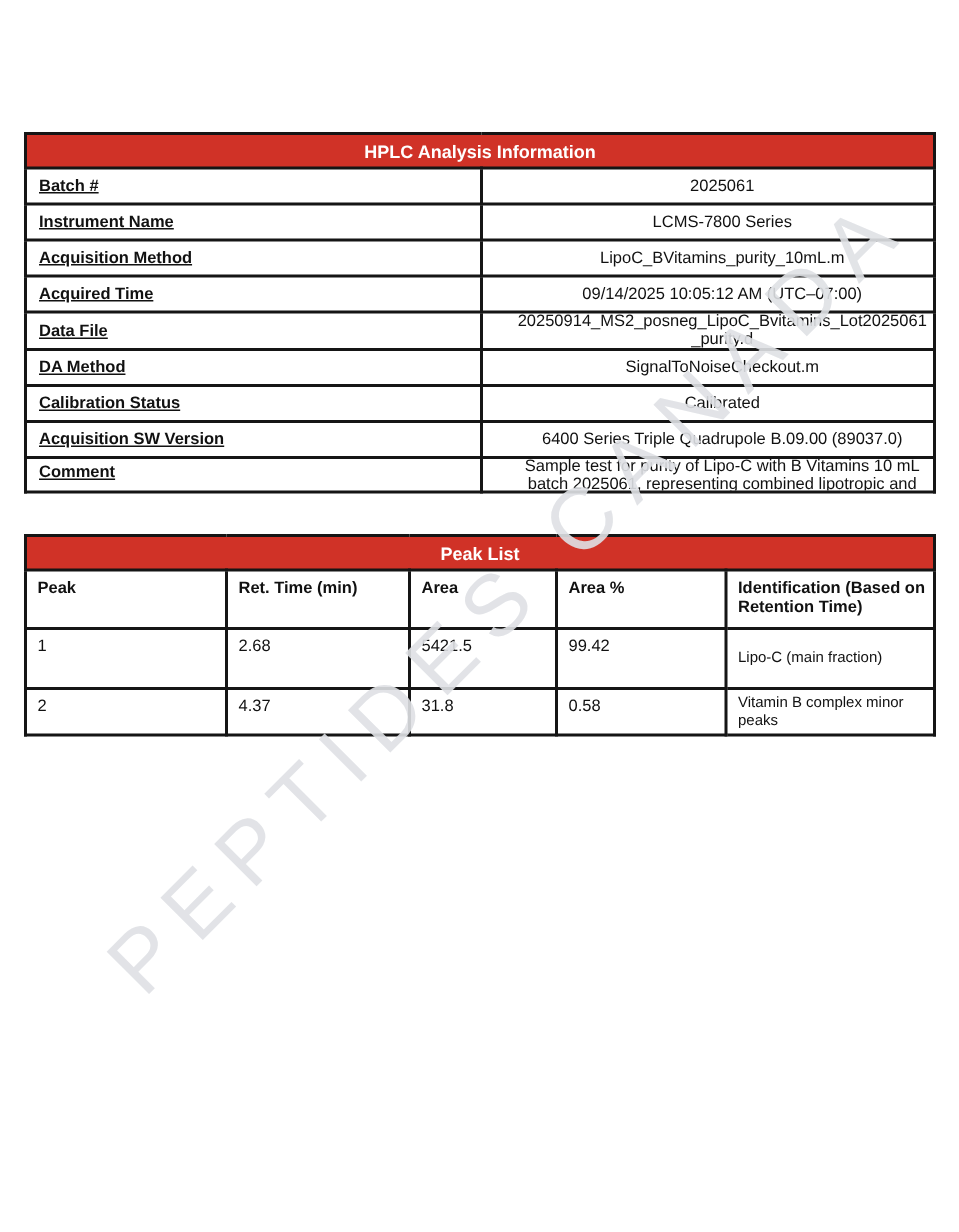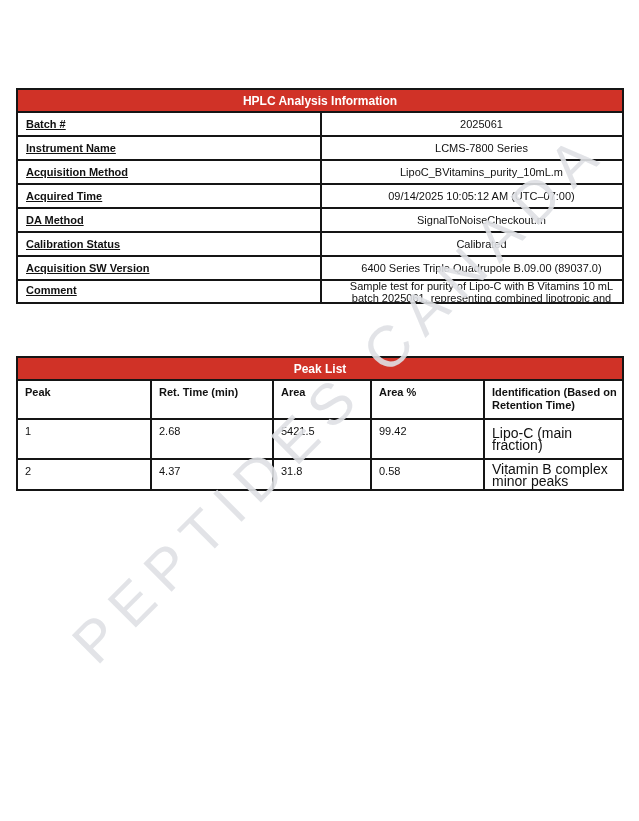--- a/index.html
+++ b/index.html
@@ -70,21 +70,21 @@
     padding:5px 4px 0 7px;
     height:32px;
     line-height:13px;
   }
   .peak-table td.num{
     font-size:11px;
     vertical-align:top;
     padding:5px 4px 0 7px;
   }
   .peak-table td.ident{
-    font-size:14px;
+    font-size:10px;
     vertical-align:middle;
     padding:0 4px 0 7px;
     line-height:12px;
   }
   .peak-table tr.r1 td{height:33px;}
   .peak-table tr.r2 td{height:24px;}
 
   
   .watermark{
     position:absolute;
@@ -128,20 +128,24 @@
     </tr>
     <tr>
       <td class="lbl">Acquisition Method</td>
       <td class="val">LipoC_BVitamins_purity_10mL.m</td>
     </tr>
     <tr>
       <td class="lbl">Acquired Time</td>
       <td class="val">09/14/2025 10:05:12 AM (UTC–07:00)</td>
     </tr>
     <tr>
+      <td class="lbl">Data File</td>
+      <td class="val tight">20250914_MS2_posneg_LipoC_Bvitamins_Lot2025061_purity.d</td>
+    </tr>
+    <tr>
       <td class="lbl">DA Method</td>
       <td class="val">SignalToNoiseCheckout.m</td>
     </tr>
     <tr>
       <td class="lbl">Calibration Status</td>
       <td class="val">Calibrated</td>
     </tr>
     <tr>
       <td class="lbl">Acquisition SW Version</td>
       <td class="val">6400 Series Triple Quadrupole B.09.00 (89037.0)</td>

